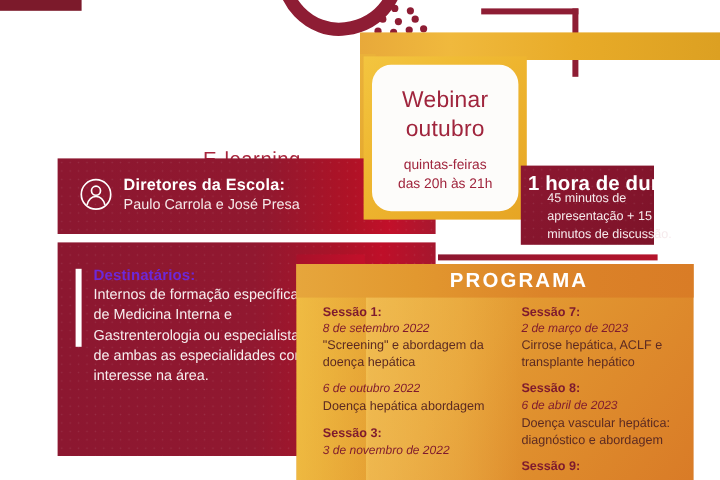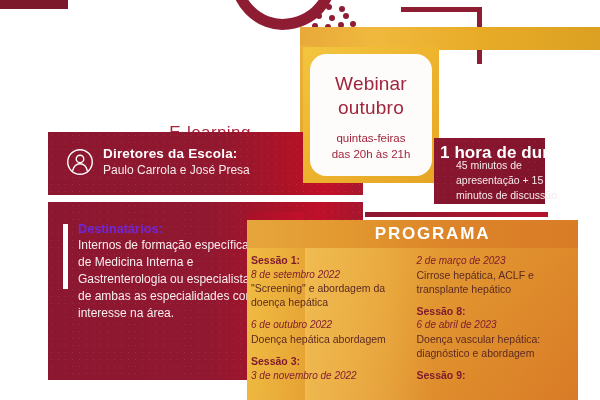--- a/index.html
+++ b/index.html
@@ -298,21 +298,21 @@
     position: absolute;
     left: 247px;
     top: 254px;
     width: 331px;
     height: 146px;
     display: flex;
   }
   .prog-col {
     width: 50%;
     box-sizing: border-box;
-    padding-left: 4px;
+    padding-left: 22px;
     padding-right: 6px;
   }
   .sess {
     margin-bottom: 9px;
   }
   .sess-label {
     font-size: 10.5px;
     font-weight: bold;
     color: #7e1a2e;
     line-height: 1.3;
@@ -448,20 +448,21 @@
         <div class="sess-topic">Doença hepática abordagem</div>
       </div>
       <div class="sess">
         <div class="sess-label">Sessão 3:</div>
         <div class="sess-date">3 de novembro de 2022</div>
       </div>
     </div>
 
     <div class="prog-col">
       <div class="sess">
+        <div class="sess-label">Sessão 7:</div>
         <div class="sess-date">2 de março de 2023</div>
         <div class="sess-topic">Cirrose hepática, ACLF e transplante hepático</div>
       </div>
       <div class="sess">
         <div class="sess-label">Sessão 8:</div>
         <div class="sess-date">6 de abril de 2023</div>
         <div class="sess-topic">Doença vascular hepática: diagnóstico e abordagem</div>
       </div>
       <div class="sess">
         <div class="sess-label">Sessão 9:</div>

